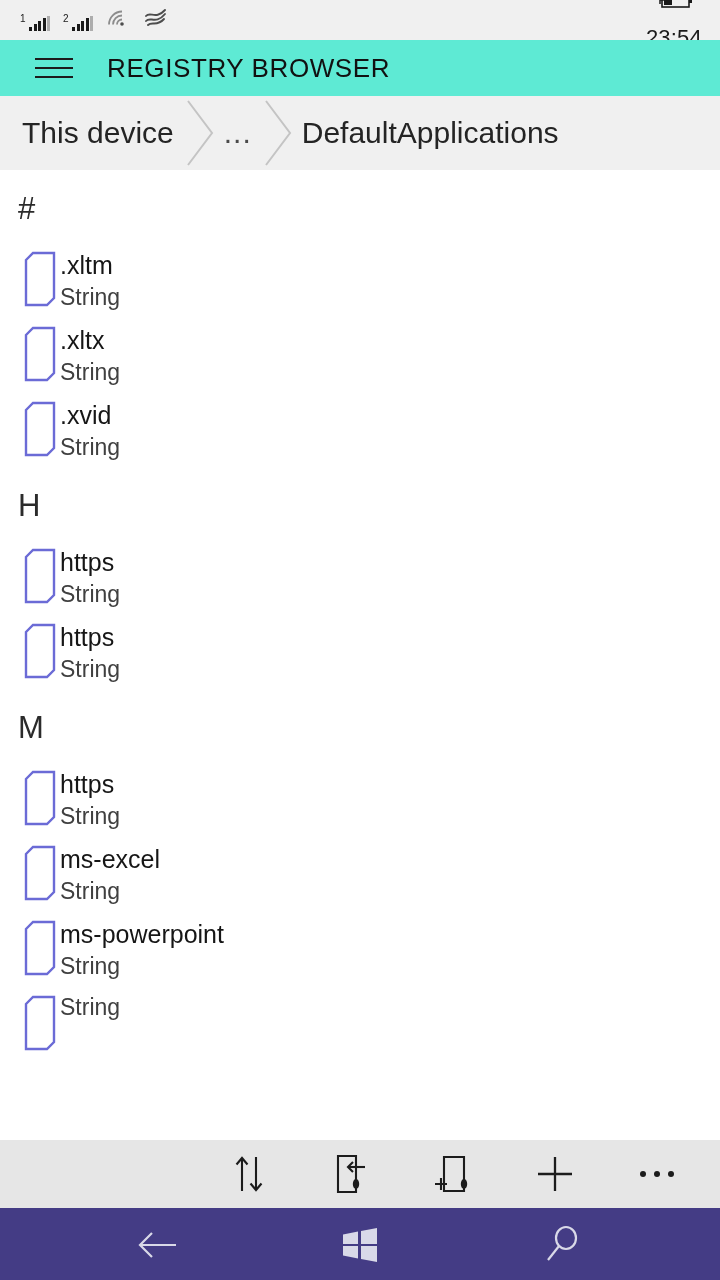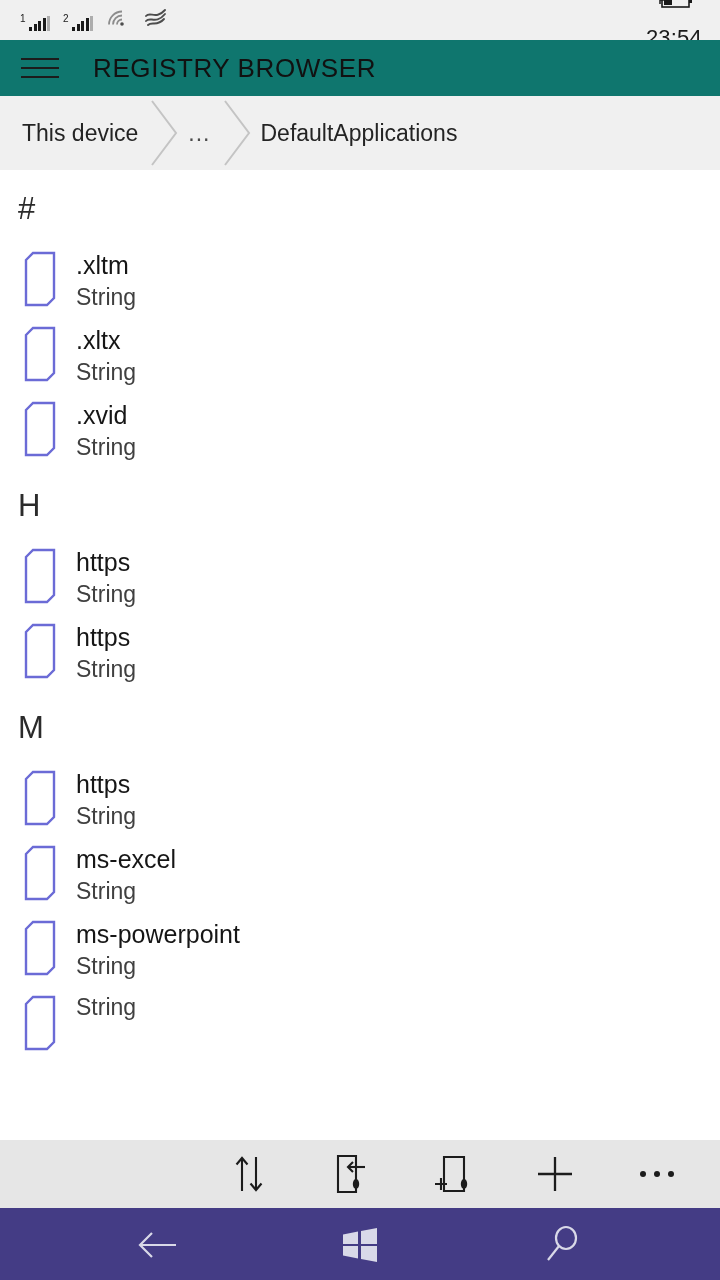--- a/index.html
+++ b/index.html
@@ -37,23 +37,23 @@
   .bars i.b2 { height:7px; }
   .bars i.b3 { height:10px; }
   .bars i.b4 { height:13px; }
   .bars i.b5 { height:15px; }
   .bars i.off { background:#adadad; }
   .clock { font-size:22px; line-height:22px; color:#1a1a1a; letter-spacing:.2px; }
 
   
   .titlebar {
     flex:0 0 56px; height:56px;
-    background:#0f766e;
+    background:#5eead4;
     display:flex; align-items:center;
-    padding:0 21px;
+    padding:0 35px;
   }
   .hamburger {
     width:38px; height:26px;
     display:flex; flex-direction:column; justify-content:space-between;
     padding:3px 0; cursor:pointer;
   }
   .hamburger span { display:block; height:2px; background:#1c1c1c; width:100%; }
   .app-title {
     margin-left:34px;
     font-size:26px; line-height:28px;
@@ -64,21 +64,21 @@
 
   
   .breadcrumb {
     flex:0 0 74px; height:74px;
     background:#f0f0f0;
     display:flex; align-items:center;
     padding:0 22px;
     overflow:hidden;
   }
   .crumb {
-    font-size:23px; line-height:28px;
+    font-size:30px; line-height:28px;
     color:#242424; white-space:nowrap;
     cursor:pointer;
   }
   .crumb.ellipsis { color:#4a4a4a; letter-spacing:1px; }
   .chevron {
     flex:0 0 auto;
     width:46px; height:72px;
     margin:0 2px;
     display:block;
   }
@@ -96,21 +96,21 @@
     color:#2b2b2b; font-weight:300;
     padding:22px 0 16px 18px;
   }
   .row {
     display:flex; align-items:flex-start;
     padding:5px 0 5px 20px;
     cursor:pointer;
   }
   .doc-icon { flex:0 0 40px; width:40px; height:56px; margin-top:4px; }
   .doc-icon svg { display:block; }
-  .row-text { margin-left:16px; padding-top:1px; }
+  .row-text { padding-top:1px; }
   .row-name {
     font-size:25px; line-height:34px;
     color:#161616; font-weight:400;
     white-space:nowrap;
   }
   .row-type {
     font-size:23px; line-height:30px;
     color:#404040; font-weight:400;
   }
 

